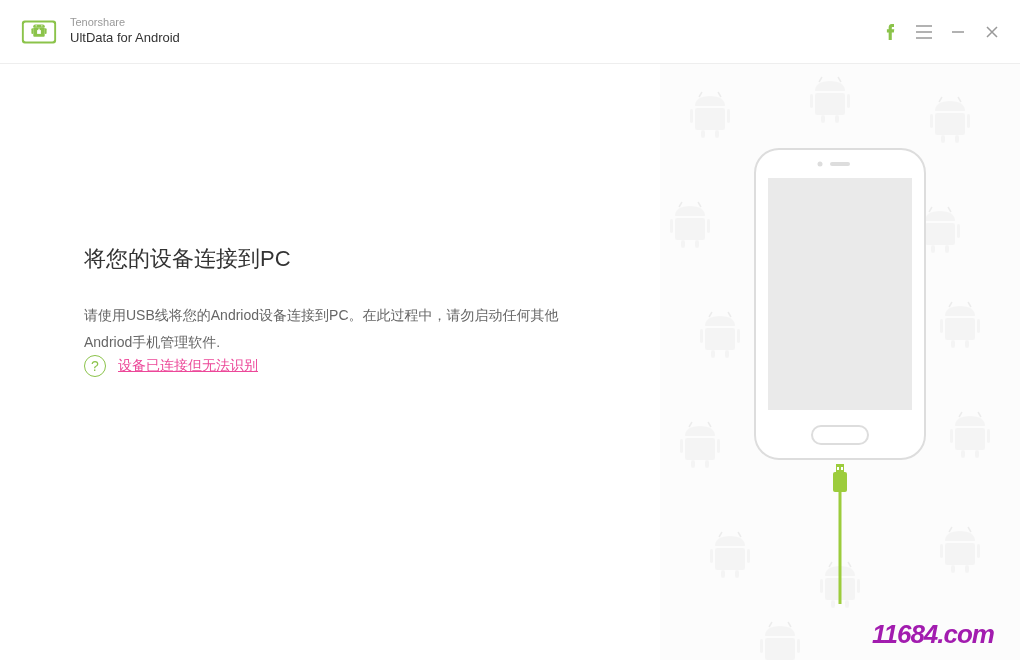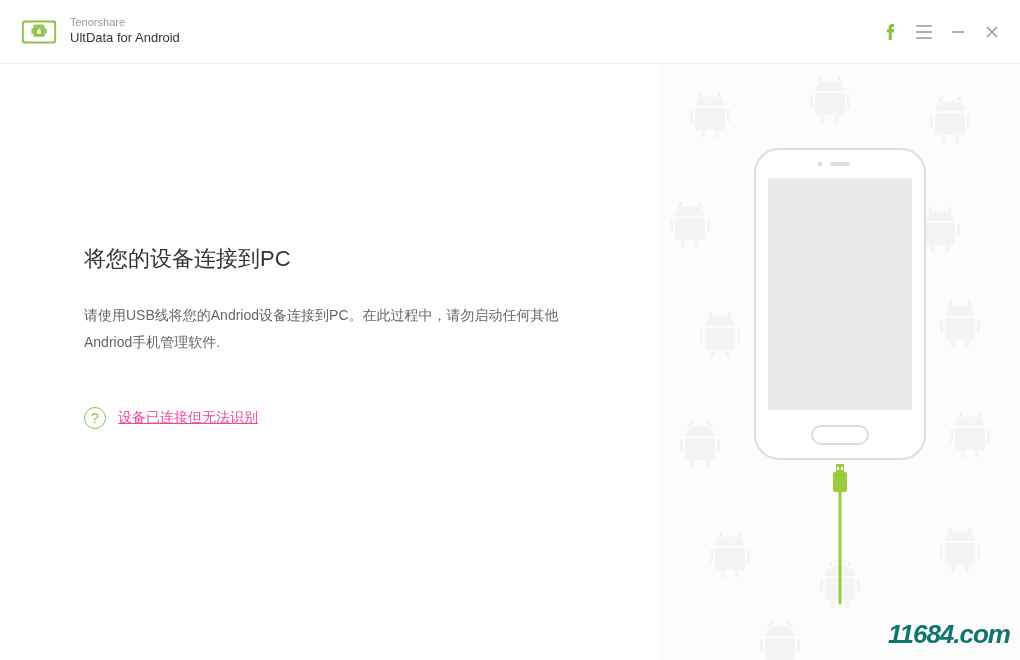--- a/index.html
+++ b/index.html
@@ -67,21 +67,20 @@
 .heading {
   font-size: 22px;
   color: #333;
   font-weight: 400;
   margin-bottom: 28px;
 }
 .desc {
   font-size: 14px;
   color: #666;
   line-height: 1.9;
-  margin-bottom: 52px;
   max-width: 500px;
 }
 .help-row {
   display: flex;
   align-items: center;
   gap: 12px;
 }
 .help-icon {
   width: 22px;
   height: 22px;
@@ -119,26 +118,26 @@
   transform: translateX(-50%);
 }
 .cable {
   position: absolute;
   top: 400px;
   left: 50%;
   transform: translateX(-50%);
 }
 .watermark {
   position: absolute;
-  right: 10px;
+  right: 26px;
   bottom: 10px;
   font-size: 26px;
   font-weight: 900;
   font-style: italic;
-  color: #0f766e;
+  color: #a21caf;
   letter-spacing: -1px;
 }
 </style>
 </head>
 <body>
 
 <div class="titlebar">
   <div class="app-icon">
     <svg viewBox="0 0 40 40" width="38" height="38">
       <rect x="2" y="8" width="36" height="24" rx="3" fill="#8bc34a"></rect>

